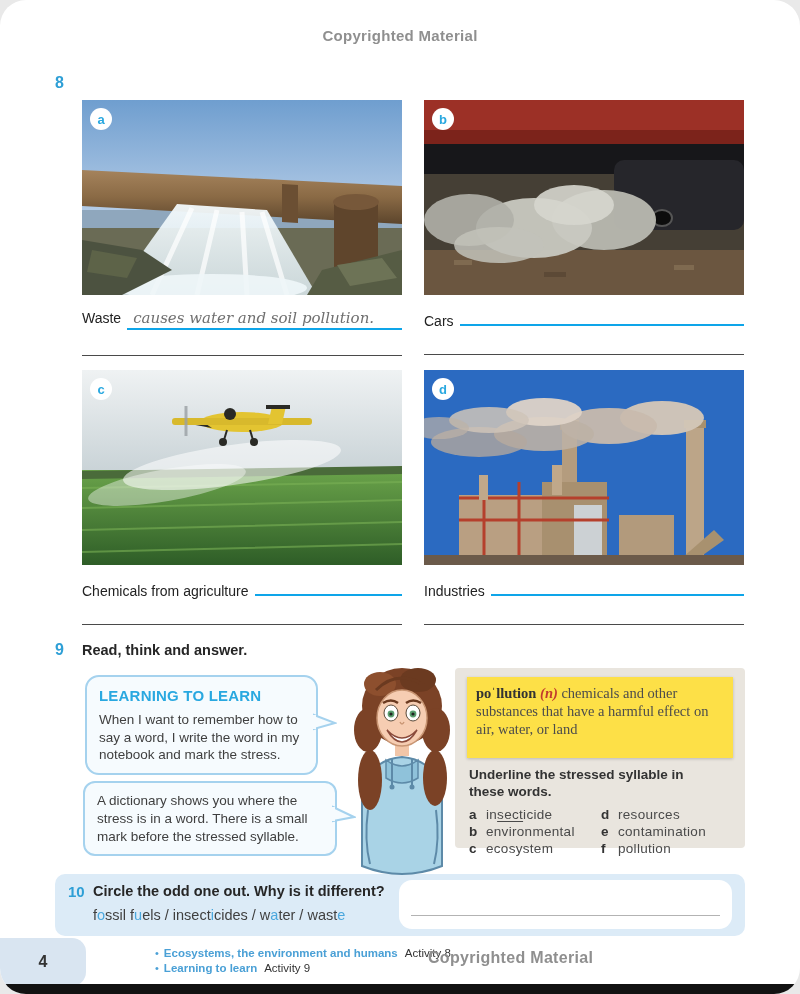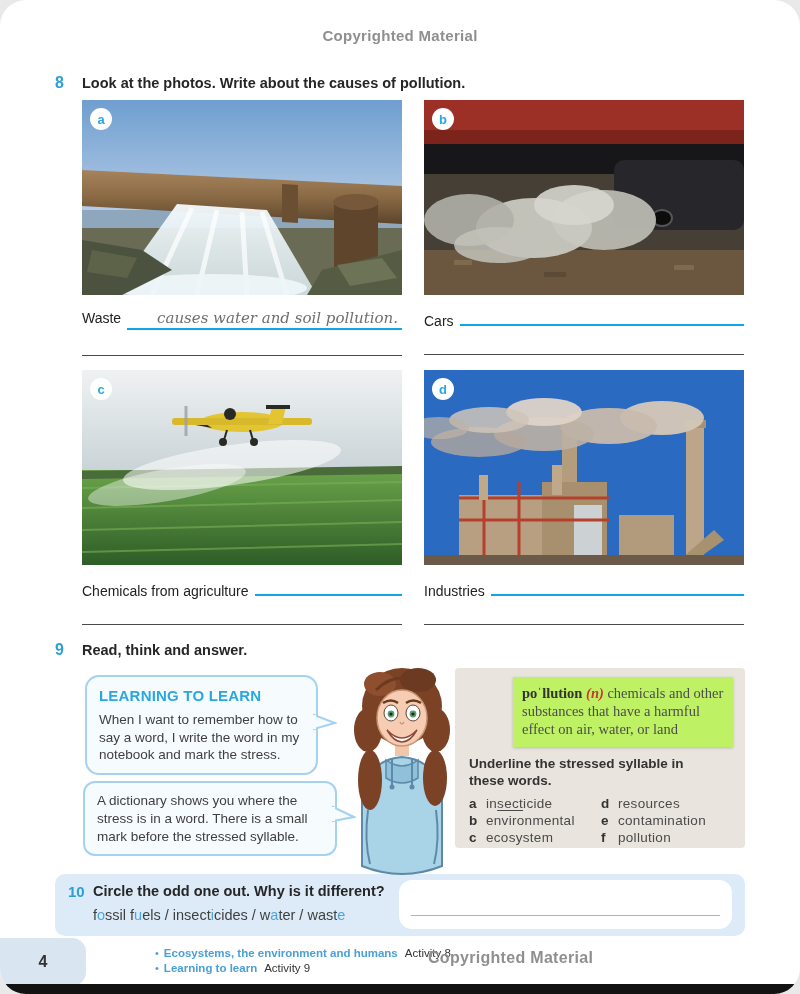--- a/index.html
+++ b/index.html
@@ -16,40 +16,40 @@
 
   
   .photo-grid { position:absolute; left:82px; top:100px; width:662px;
     display:grid; grid-template-columns:320px 320px; column-gap:22px; row-gap:0; }
   .photo-cell { width:320px; }
   .photo-frame { position:relative; width:320px; height:195px; overflow:hidden; background:#8fa7bd; }
   .photo-frame svg { display:block; width:100%; height:100%; }
   .badge { position:absolute; left:8px; top:8px; width:22px; height:22px; background:#ffffff; border-radius:50%;
     display:flex; align-items:center; justify-content:center; color:#29a8e0; font-weight:bold; font-size:13px; }
   .caption { margin-top:14px; height:61px; }
-  .cap-line1 { display:flex; align-items:baseline; font-size:14px; color:#222;text-align:right; }
+  .cap-line1 { display:flex; align-items:baseline; font-size:14px; color:#222; }
   .cap-label { white-space:nowrap; margin-right:6px; }
   .cap-answer { flex:1; border-bottom:2px solid #0ea5e9; min-height:17px;
     font-family:"DejaVu Serif", serif; font-style:italic; color:#6f6f6f; font-size:15px; padding:0 4px 1px 6px; }
   .cap-line2 { border-bottom:1px solid #4a4a4a; height:26px; }
 
   
   .bubble { position:absolute; background:#f6fbfe; border:2px solid #a5d2ee; border-radius:14px; padding:9px 12px;
     color:#3f3f3f; font-size:13.5px; line-height:1.32; }
   .bubble-tail { position:absolute; }
   .b1 { left:85px; top:675px; width:233px; }
   .b1-head { color:#29a8e0; font-weight:bold; font-size:15px; letter-spacing:.2px; margin-bottom:5px; }
   .b2 { left:83px; top:781px; width:254px; border-radius:12px; }
 
   .girl { position:absolute; left:340px; top:660px; width:124px; height:216px; z-index:3; }
 
   .dict-panel { position:absolute; left:455px; top:668px; width:290px; height:180px; background:#e9e5de;
     border-radius:4px; padding:9px 12px 8px 12px; }
-  .dict-card { background:#bef264; box-shadow:0 1px 3px rgba(0,0,0,.2); padding:7px 9px 9px 9px;
-    font-family:"Liberation Serif", serif; font-size:14.5px; color:#4c4c4c; line-height:1.25;margin-left:46px; }
+  .dict-card { background:#fde047; box-shadow:0 1px 3px rgba(0,0,0,.2); padding:7px 9px 20px 9px;
+    font-family:"Liberation Serif", serif; font-size:14.5px; color:#4c4c4c; line-height:1.25; }
   .dict-hw { font-weight:bold; color:#333; }
   .dict-pos { color:#c23b2e; font-style:italic; font-weight:bold; }
   .dict-instr { font-weight:bold; color:#333; font-size:13.5px; line-height:1.25; margin:9px 0 6px 2px; width:230px; }
   .word-grid { display:grid; grid-template-rows:repeat(3,auto); grid-auto-flow:column; grid-auto-columns:132px;
     row-gap:2px; margin-left:2px; }
   .word-item { display:flex; font-size:13.5px; color:#4a4a4a; letter-spacing:.3px; }
   .w-letter { font-weight:bold; color:#333; width:17px; }
   .u { text-decoration:underline; text-underline-offset:2px; }
 
   
@@ -74,21 +74,20 @@
 </style>
 </head>
 <body>
 
 <div class="page">
 
   <div class="watermark wm-top">Copyrighted Material</div>
 
   <div class="ex-head" style="left:55px; top:74px;">
     <span class="ex-num">8</span>
-    <span class="ex-title">Look at the photos. Write about the causes of pollution.</span>
   </div>
 
   <div class="photo-grid">
 
     <div class="photo-cell">
       <div class="photo-frame">
         <svg viewBox="0 0 320 195" preserveAspectRatio="none">
           <defs>
             <linearGradient id="skyA" x1="0" y1="0" x2="0" y2="1">
               <stop offset="0" stop-color="#6f9ecf"></stop>

